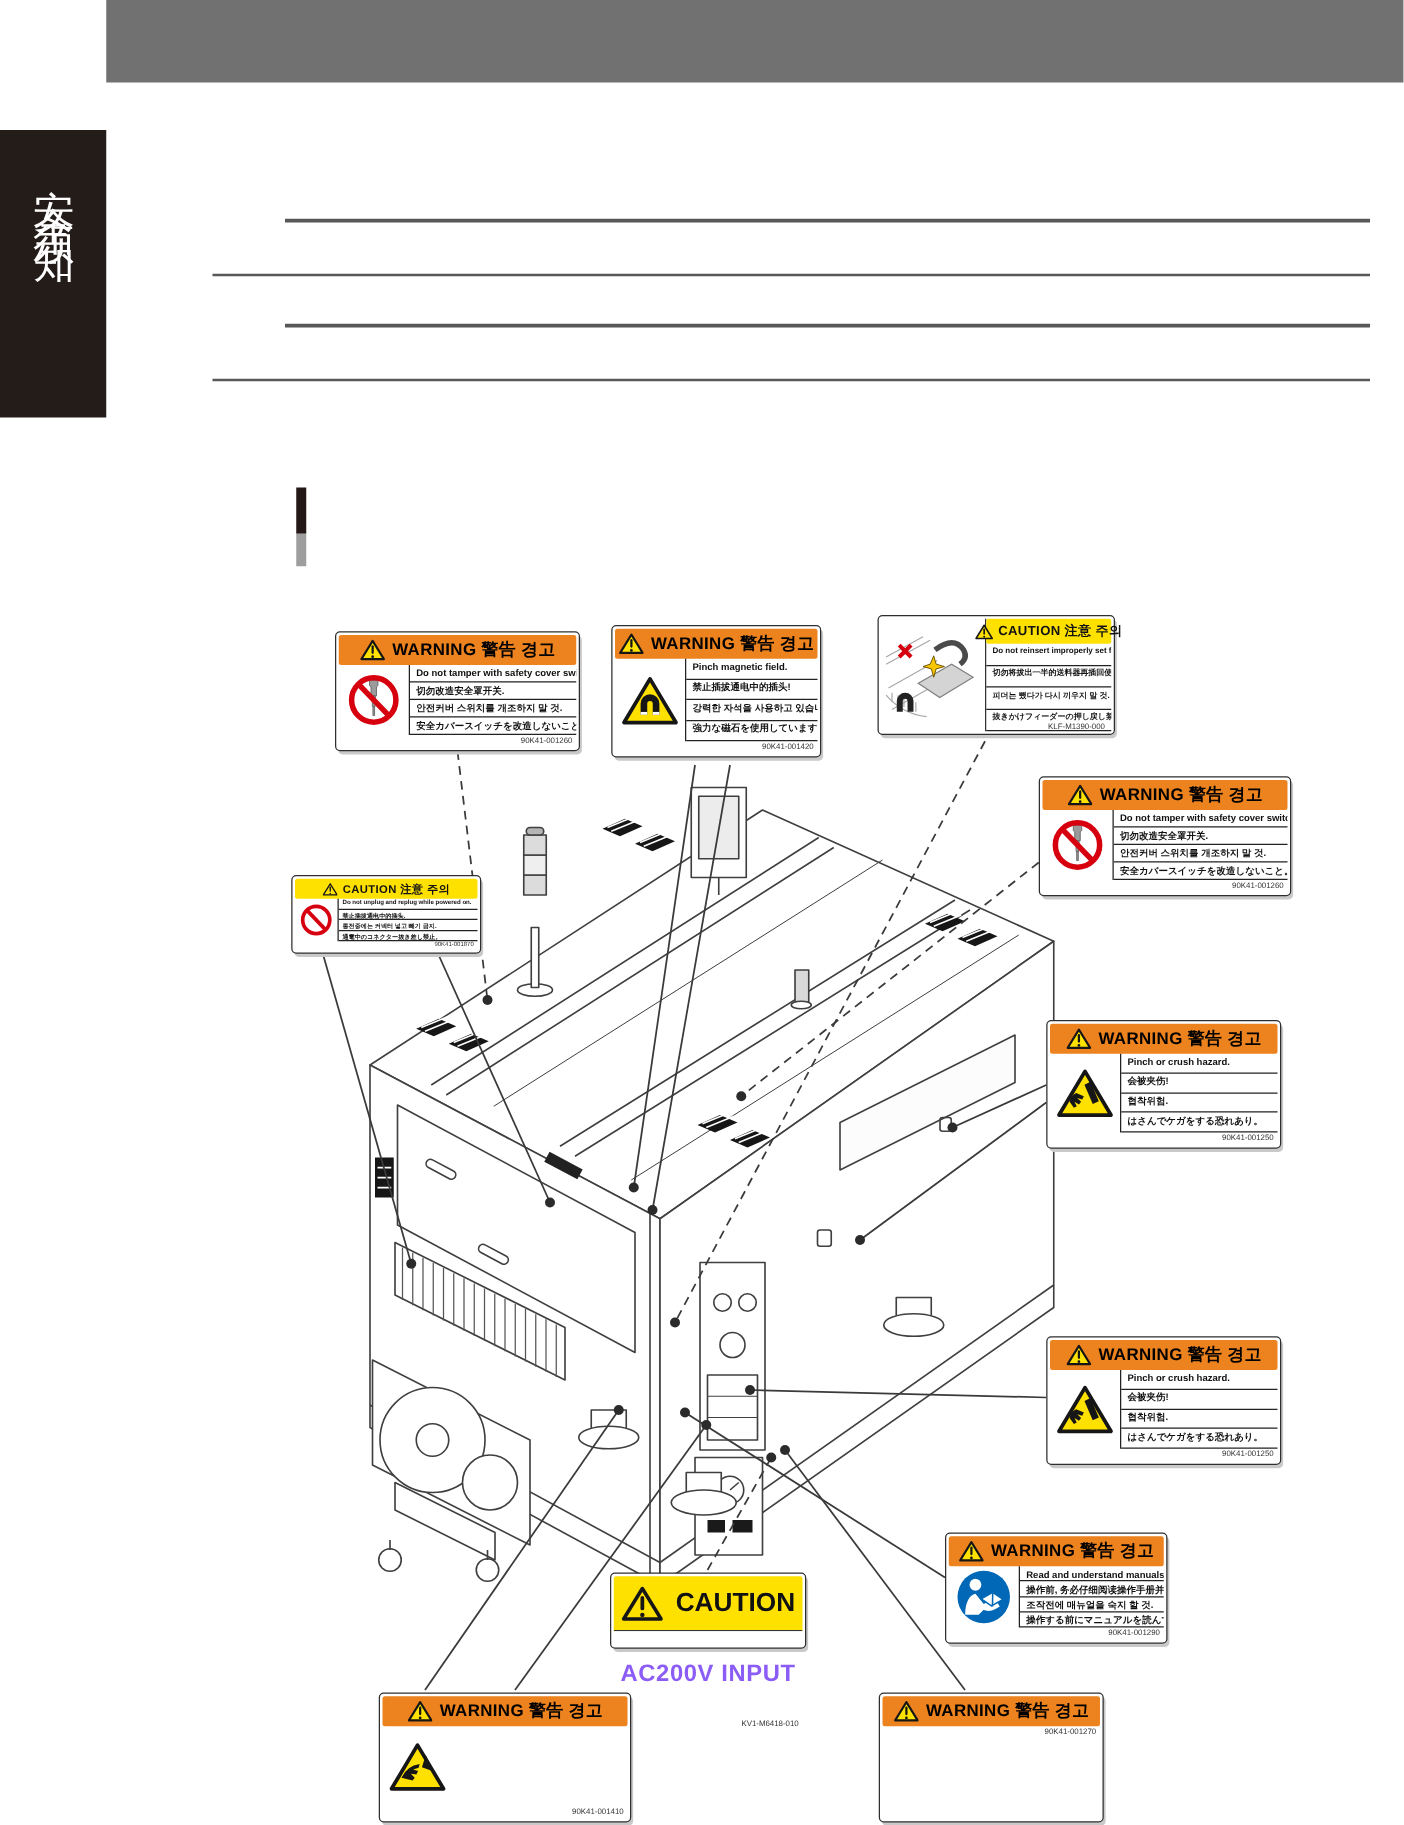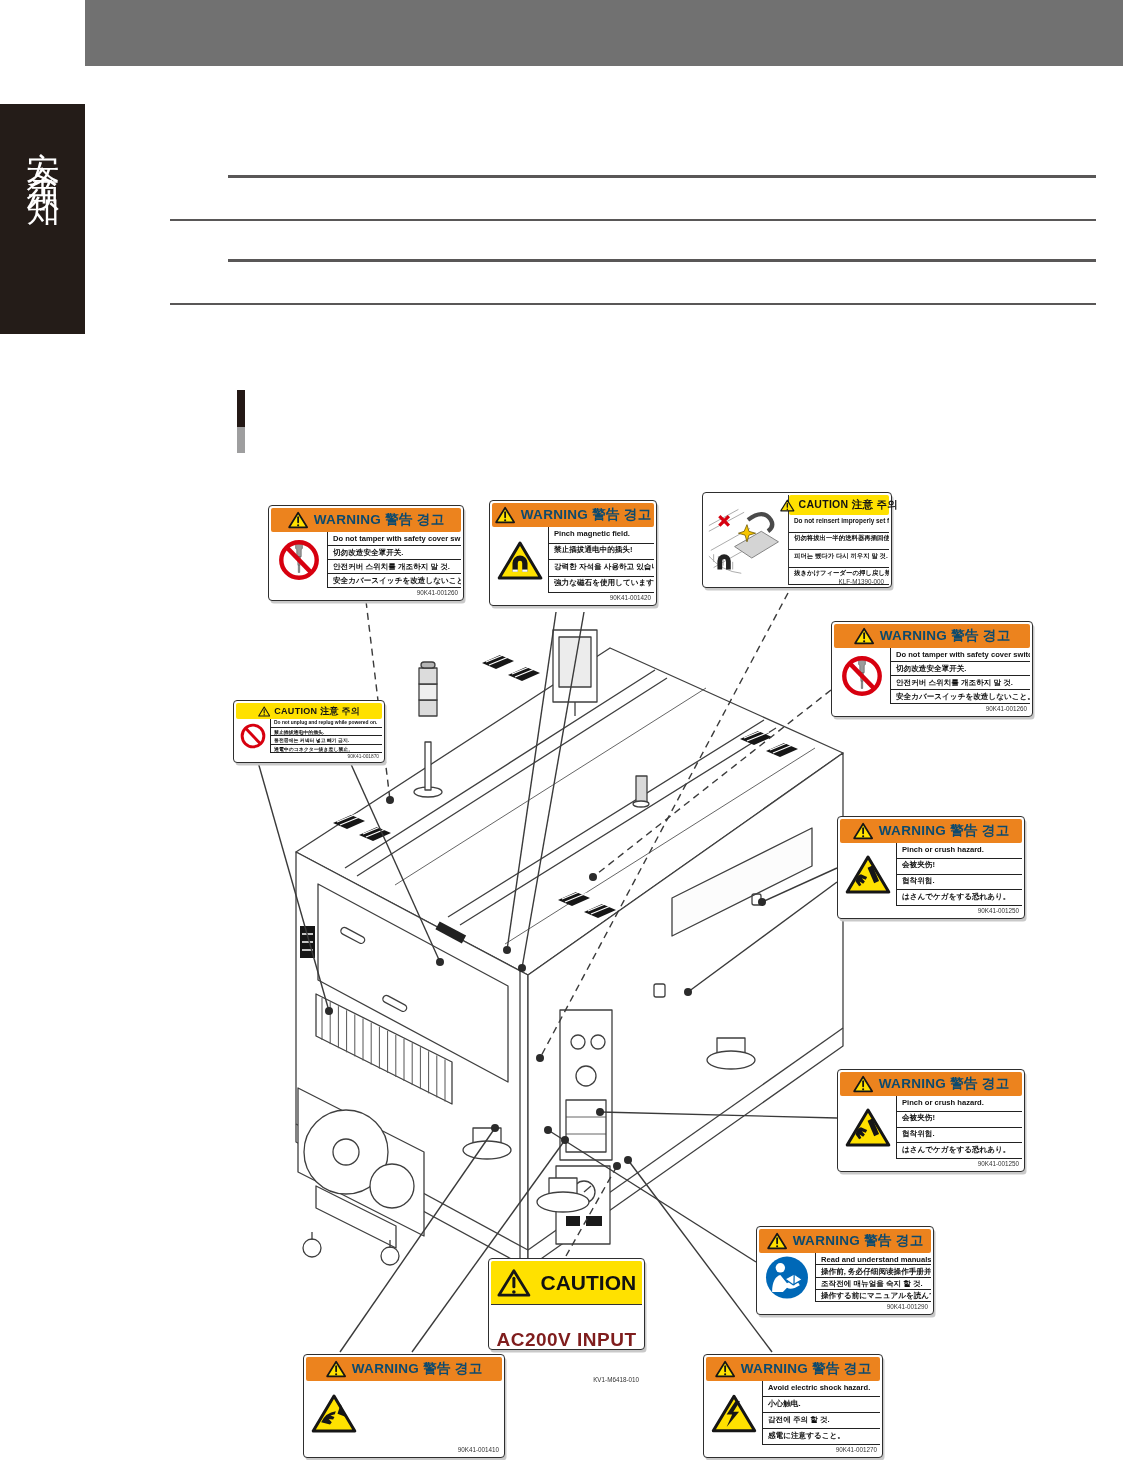--- a/index.html
+++ b/index.html
@@ -30,21 +30,21 @@
   .sec-marker-top{position:absolute;left:237px;top:390px;width:8px;height:37px;background:#231815;}
   .sec-marker-bottom{position:absolute;left:237px;top:427px;width:8px;height:26px;background:#9e9e9f;}
 
   #machine{position:absolute;left:0;top:0;width:1123px;height:1460px;}
 
   
   .label{position:absolute;background:#fff;border:1.3px solid var(--ink);border-radius:4px;
     padding:2px;display:flex;flex-direction:column;box-shadow:2px 3px 0 -0.5px #c9c9c9;}
   .lab-head{flex:0 0 24px;display:flex;align-items:center;justify-content:center;gap:6px;
     border-radius:2px;font-weight:bold;font-size:13.5px;letter-spacing:.3px;white-space:nowrap;}
-  .warning > .lab-head{background:var(--orange);color:#0c4a6e;}
+  .warning > .lab-head{background:var(--orange);color:#000000;}
   .caution > .lab-head{background:var(--yellow);color:#131313;}
   .lab-head svg{height:18px;width:auto;flex:0 0 auto;}
   .lab-body{flex:1;display:flex;min-height:0;}
   .lab-icon{flex:0 0 56px;display:flex;align-items:center;justify-content:center;}
   .lab-icon svg{width:46px;height:auto;max-height:92%;}
   .lab-rows{flex:1;display:flex;flex-direction:column;border-left:1px solid #222;min-width:0;}
   .lab-row{flex:1;border-bottom:1px solid #222;font-weight:bold;font-size:7.6px;color:#111;
     padding:1.5px 2px 0 5px;white-space:nowrap;overflow:hidden;}
   .part-no{flex:0 0 10px;font-size:6.3px;color:#333;text-align:right;padding:1px 3px 0 0;white-space:nowrap;}
 
@@ -65,21 +65,21 @@
   .txt-col .lab-head svg{height:13px;}
   .txt-col .lab-row{font-size:6.4px;}
   .label.caution-picture .part-no{position:absolute;right:4px;bottom:2px;}
 
   
   .label.caution-simple{padding:2px;}
   .simple-head{flex:0 0 44px;background:var(--yellow);display:flex;align-items:center;justify-content:center;
     gap:10px;font-weight:900;font-size:21px;color:#111;border-bottom:1.3px solid #333;border-radius:2px 2px 0 0;}
   .simple-head svg{height:30px;}
   .simple-body{flex:1;display:flex;align-items:center;justify-content:center;
-    font-weight:900;font-size:19px;color:#7f1d1d;letter-spacing:.5px;}
+    font-weight:900;font-size:19px;color:#8b5cf6;letter-spacing:.5px;}
 </style>
 </head>
 <body>
 
 <div class="page">
 
   <div class="topbar"></div>
 
   <div class="side-tab">
     <span>安全须知</span>
@@ -457,21 +457,21 @@
           </div>
           <div class="lab-rows">
             <div class="lab-row">Read and understand manuals before operation.</div>
             <div class="lab-row">操作前, 务必仔细阅读操作手册并充分理解其内容.</div>
             <div class="lab-row">조작전에 매뉴얼을 숙지 할 것.</div>
             <div class="lab-row">操作する前にマニュアルを読んで理解すること。</div>
           </div>
         </div>
         <div class="part-no">90K41-001290</div>
       </article>
-      <article class="label caution-simple" style="left: 488px; top: 1258px; width: 157px; height: 92px; gap: 24px;">
+      <article class="label caution-simple" style="left: 488px; top: 1258px; width: 157px; height: 61px; gap: 24px;">
         <div class="simple-head">
           <svg viewBox="0 0 36 32">
             <path d="M18 3 L34 29 H2 Z" fill="#FFE100" stroke="#161616" stroke-width="3" stroke-linejoin="round"></path>
             <path d="M18 11 v9" stroke="#161616" stroke-width="3.2" stroke-linecap="round" fill="none"></path>
             <circle cx="18" cy="25.5" r="1.9" fill="#161616"></circle>
           </svg>
           <span>CAUTION</span>
         </div>
         <div class="simple-body">
           <span>AC200V INPUT</span>
@@ -502,30 +502,16 @@
       </article>
       <article class="label warning" style="left: 703px; top: 1354px; width: 180px; height: 104px;">
         <div class="lab-head">
           <svg viewBox="0 0 36 32">
             <path d="M18 3 L34 29 H2 Z" fill="#FFE100" stroke="#161616" stroke-width="3" stroke-linejoin="round"></path>
             <path d="M18 11 v9" stroke="#161616" stroke-width="3.2" stroke-linecap="round" fill="none"></path>
             <circle cx="18" cy="25.5" r="1.9" fill="#161616"></circle>
           </svg>
           <span>WARNING 警告 경고</span>
         </div>
-        <div class="lab-body">
-          <div class="lab-icon">
-            <svg viewBox="0 0 50 44">
-              <path d="M25 3.5 L47.5 41 H2.5 Z" fill="#FFE100" stroke="#161616" stroke-width="3.3" stroke-linejoin="round"></path>
-              <path d="M26.5 9 l-9.5 14.5 h6 l-6 13.5 13.5 -16.5 h-6.2 l7.2 -11.5 Z" fill="#161616"></path>
-            </svg>
-          </div>
-          <div class="lab-rows">
-            <div class="lab-row">Avoid electric shock hazard.</div>
-            <div class="lab-row">小心触电.</div>
-            <div class="lab-row">감전에 주의 할 것.</div>
-            <div class="lab-row">感電に注意すること。</div>
-          </div>
-        </div>
         <div class="part-no">90K41-001270</div>
       </article>
     </div>
 </div>
 
 </body></html>

